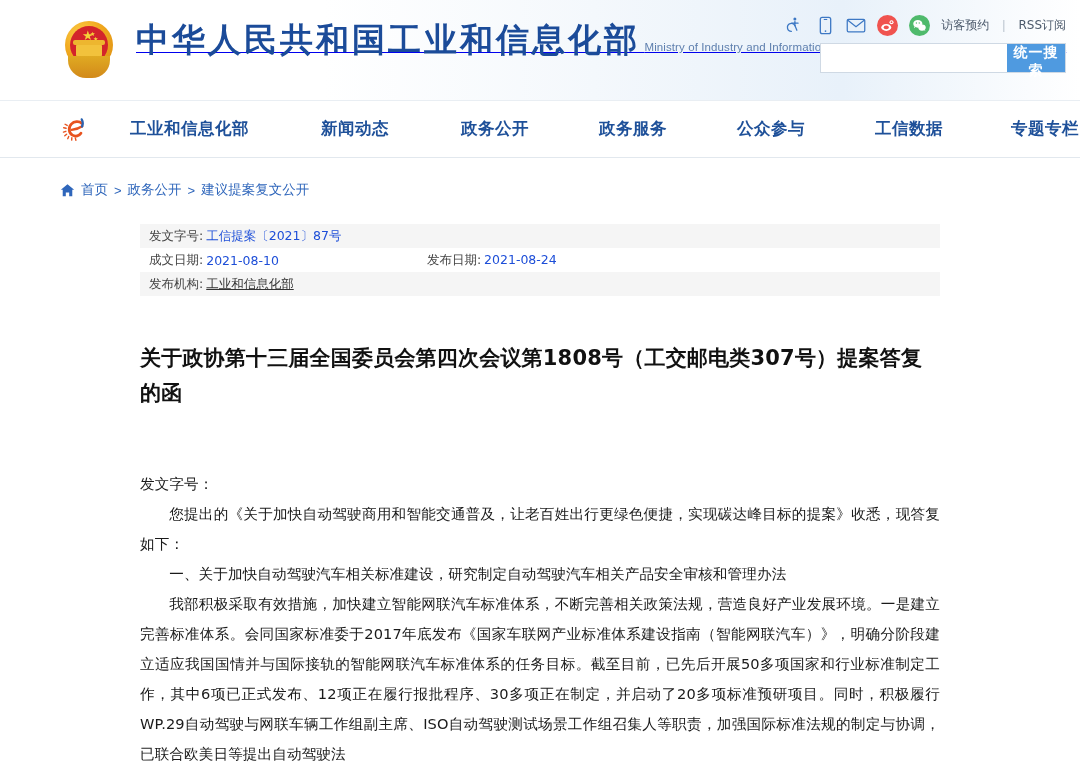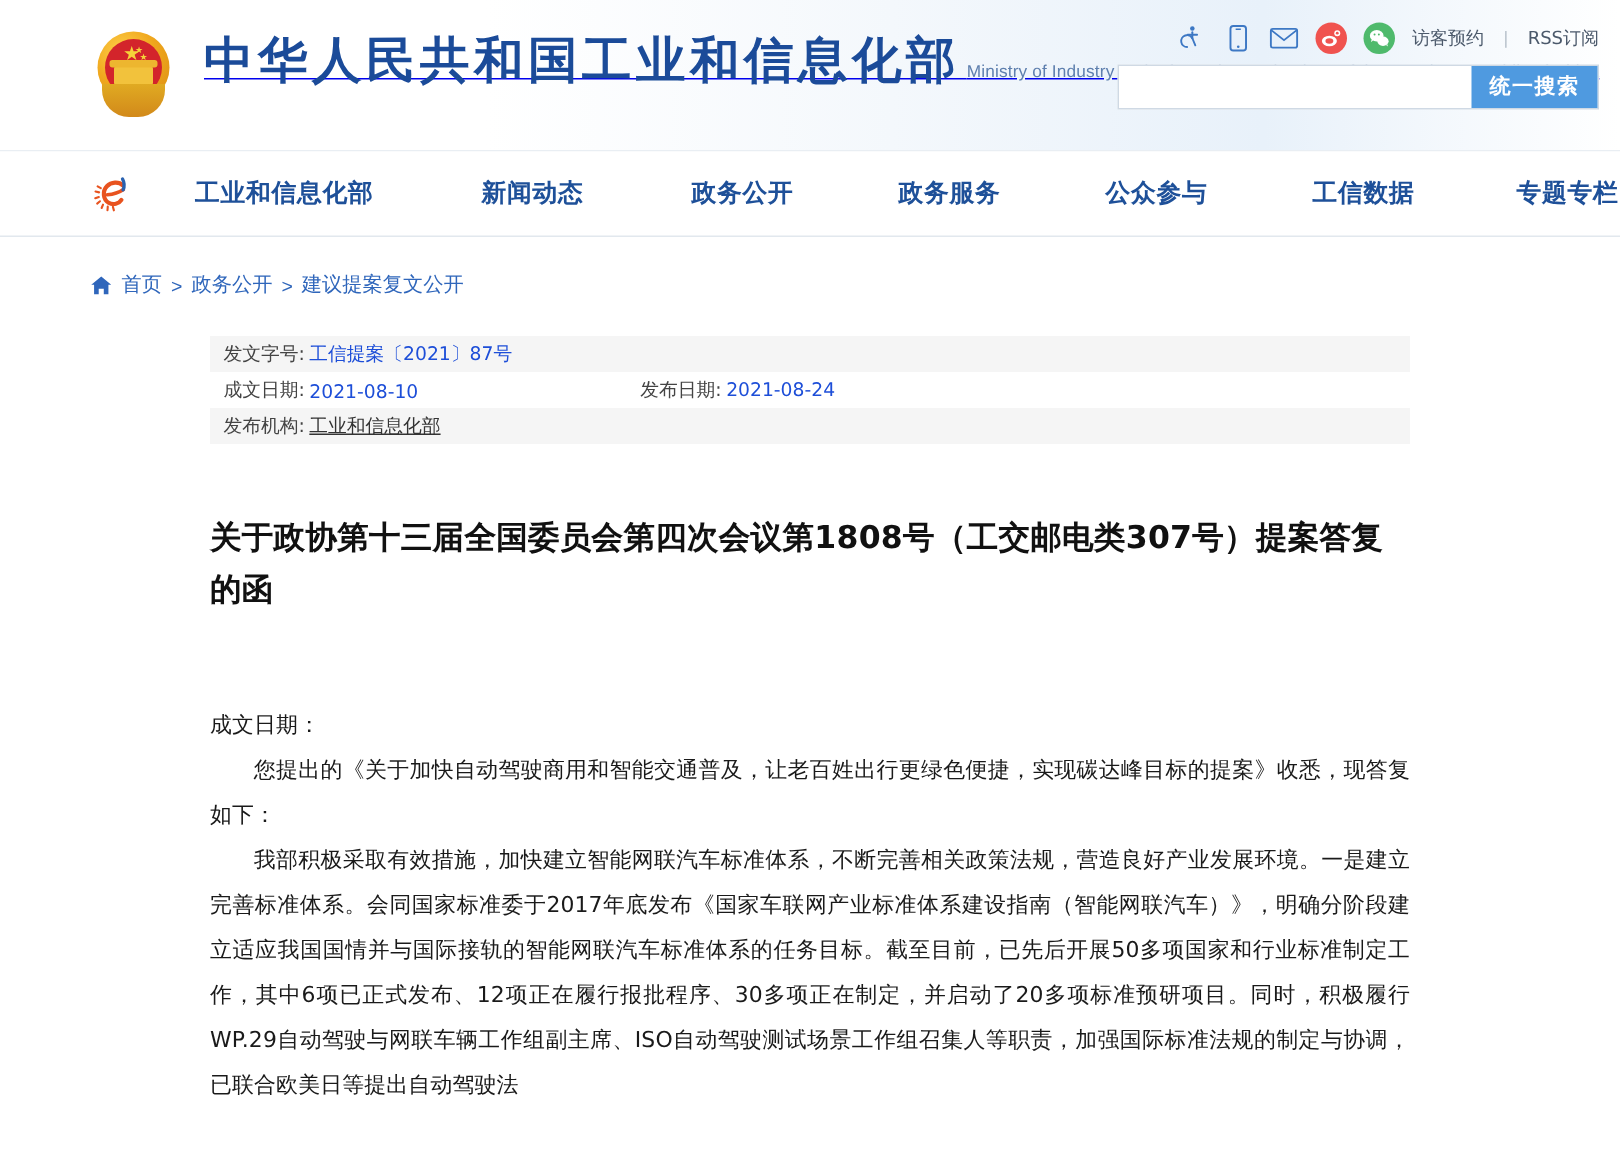--- a/index.html
+++ b/index.html
@@ -140,21 +140,21 @@
     text-decoration: none;
   }
   .util-sep { color: #b8c2cc; font-size: 12px; padding: 0 2px; }
 
   
   .search-wrap {
     position: absolute;
     right: 14px;
     top: 43px;
     display: flex;
-    width: 321px;
+    width: 246px;
     height: 30px;
     border: 1px solid #cfd9e4;
     background: #fff;
   }
   .search-input {
     flex: 1;
     border: none;
     outline: none;
     padding: 0 8px;
     font-size: 13px;
@@ -426,17 +426,18 @@
     </div>
     <div class="meta-row shaded">
       <span class="m-label">发布机构:</span>
       <a class="m-value linked" href="#">工业和信息化部</a>
     </div>
   </div>
 
   <h1 class="doc-title">关于政协第十三届全国委员会第四次会议第1808号（工交邮电类307号）提案答复的函</h1>
 
   <div class="doc-body">
-    <p>成文日期：</p>
+    <p>发文字号：</p>
     <p class="indent">您提出的《关于加快自动驾驶商用和智能交通普及，让老百姓出行更绿色便捷，实现碳达峰目标的提案》收悉，现答复如下：</p>
+    <p class="indent">一、关于加快自动驾驶汽车相关标准建设，研究制定自动驾驶汽车相关产品安全审核和管理办法</p>
     <p class="indent">我部积极采取有效措施，加快建立智能网联汽车标准体系，不断完善相关政策法规，营造良好产业发展环境。一是建立完善标准体系。会同国家标准委于2017年底发布《国家车联网产业标准体系建设指南（智能网联汽车）》，明确分阶段建立适应我国国情并与国际接轨的智能网联汽车标准体系的任务目标。截至目前，已先后开展50多项国家和行业标准制定工作，其中6项已正式发布、12项正在履行报批程序、30多项正在制定，并启动了20多项标准预研项目。同时，积极履行WP.29自动驾驶与网联车辆工作组副主席、ISO自动驾驶测试场景工作组召集人等职责，加强国际标准法规的制定与协调，已联合欧美日等提出自动驾驶法</p>
   </div>
 </div>
 
 </body></html>

